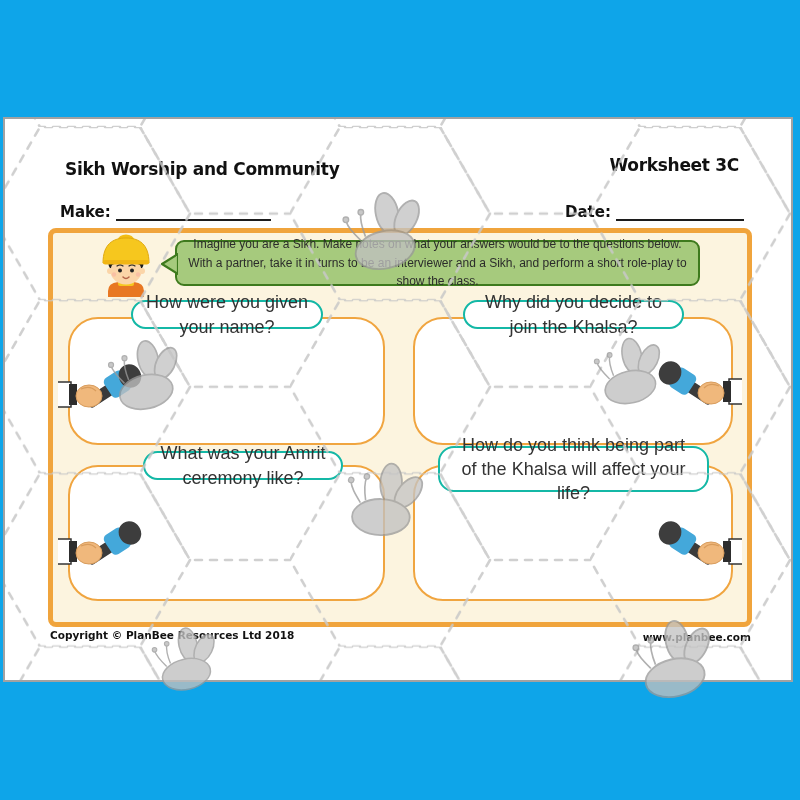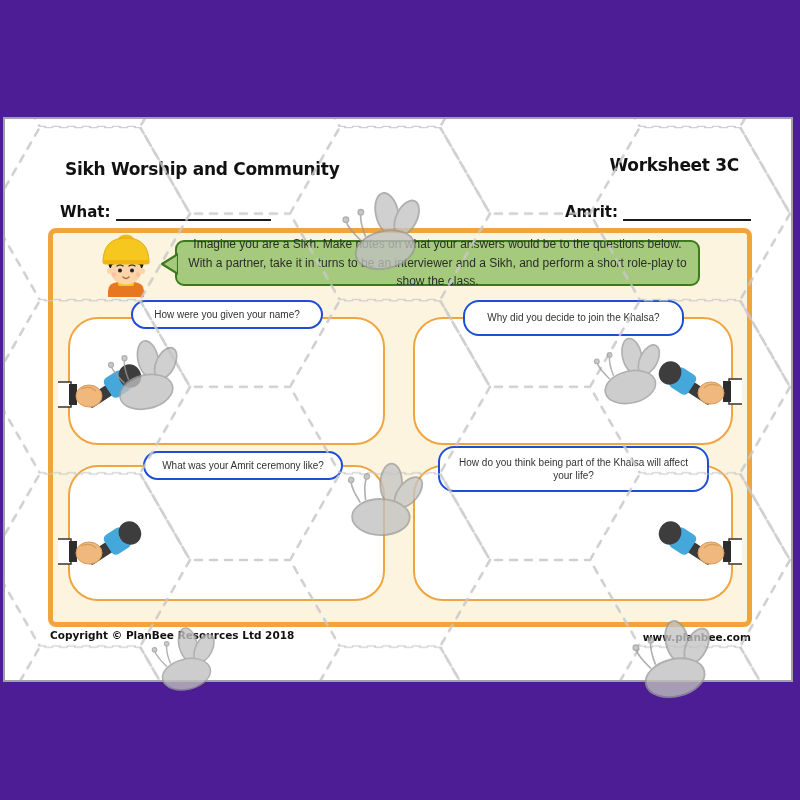--- a/index.html
+++ b/index.html
@@ -1,18 +1,18 @@
 <!DOCTYPE html>
 <html><head>
 <meta charset="utf-8">
 <style>
   * { box-sizing: border-box; margin: 0; padding: 0; }
   html, body { background: #ffffff; }
   body { font-family: "Liberation Sans", sans-serif; }
-  .canvas { position: relative; width: 800px; height: 800px; background: #4c1d95; overflow: hidden; }
+  .canvas { position: relative; width: 800px; height: 800px; background: #0ea5e9; overflow: hidden; }
 
   
   .card {
     position: absolute; left: 3px; top: 117px; width: 790px; height: 565px;
     background: #ffffff; border: 2px solid #a2a2a2;
   }
 
   
   .hex-overlay { position: absolute; left: 0; top: 0; width: 100%; height: 100%; z-index: 40; pointer-events: none; }
 
@@ -53,26 +53,26 @@
   .qbox {
     position: absolute; background: #ffffff;
     border: 2.5px solid #f0a540; border-radius: 30px;
   }
   .qbox.b1 { left: 15px;  top: 84px;  width: 317px; height: 128px; }
   .qbox.b2 { left: 360px; top: 84px;  width: 320px; height: 128px; }
   .qbox.b3 { left: 15px;  top: 232px; width: 317px; height: 136px; }
   .qbox.b4 { left: 360px; top: 232px; width: 320px; height: 136px; }
 
   .qpill {
-    position: absolute; background: #ffffff; border: 2px solid #1d4ed8; border-radius: 16px;
+    position: absolute; background: #ffffff; border: 2px solid #14b8a6; border-radius: 16px;
     display: flex; align-items: center; justify-content: center; text-align: center;
-    font-size: 10px; color: #333; line-height: 1.35; padding: 2px 12px; z-index: 5;
+    font-size: 18px; color: #333; line-height: 1.35; padding: 2px 12px; z-index: 5;
   }
   .qpill.p1 { left: 78px;  top: 67px;  width: 192px; height: 29px; }
-  .qpill.p2 { left: 410px; top: 67px;  width: 221px; height: 36px; }
+  .qpill.p2 { left: 410px; top: 67px;  width: 221px; height: 29px; }
   .qpill.p3 { left: 90px;  top: 218px; width: 200px; height: 29px; }
   .qpill.p4 { left: 385px; top: 213px; width: 271px; height: 46px; }
 
   
   .mic { position: absolute; width: 88px; height: 60px; z-index: 6; }
   .mic.m1 { left: 5px;   top: 125px; }
   .mic.m2 { left: 601px; top: 122px; transform: scaleX(-1); }
   .mic.m3 { left: 5px;   top: 282px; }
   .mic.m4 { left: 601px; top: 282px; transform: scaleX(-1); }
 
@@ -124,24 +124,24 @@
 </svg>
 
 <div class="canvas">
 
   <div class="card">
 
     <div class="ws-title">Sikh Worship and Community</div>
     <div class="ws-number">Worksheet 3C</div>
 
     <div class="name-row">
-      <span>What:</span><span class="write-line name"></span>
+      <span>Make:</span><span class="write-line name"></span>
     </div>
     <div class="date-row">
-      <span>Amrit:</span><span class="write-line date"></span>
+      <span>Date:</span><span class="write-line date"></span>
     </div>
 
     <div class="sheet">
 
       <svg class="boy" viewBox="0 0 70 64" aria-hidden="true">
         <ellipse cx="35" cy="7" rx="8" ry="5.5" fill="#f2bd13"></ellipse>
         <ellipse cx="35" cy="31" rx="17.5" ry="10" fill="#1a1a1a"></ellipse>
         <path d="M17,64 L17,58 Q17,50 27,49 L43,49 Q53,50 53,58 L53,64 Z" fill="#e87722"></path>
         <rect x="27" y="48" width="16" height="5" rx="2" fill="#f6c71e"></rect>
         <circle cx="19" cy="38" r="3" fill="#fbd5a8"></circle>

